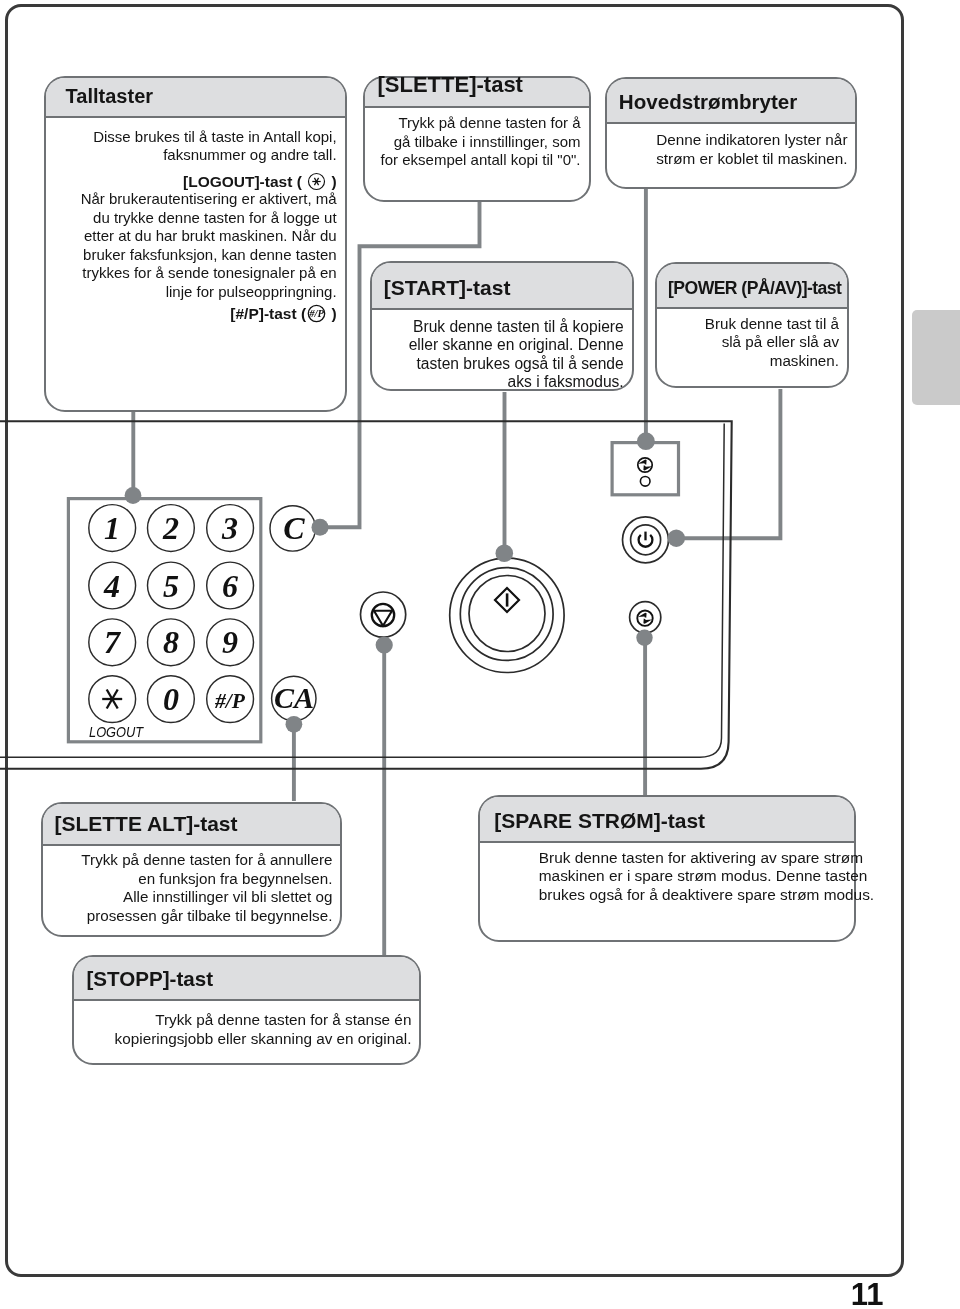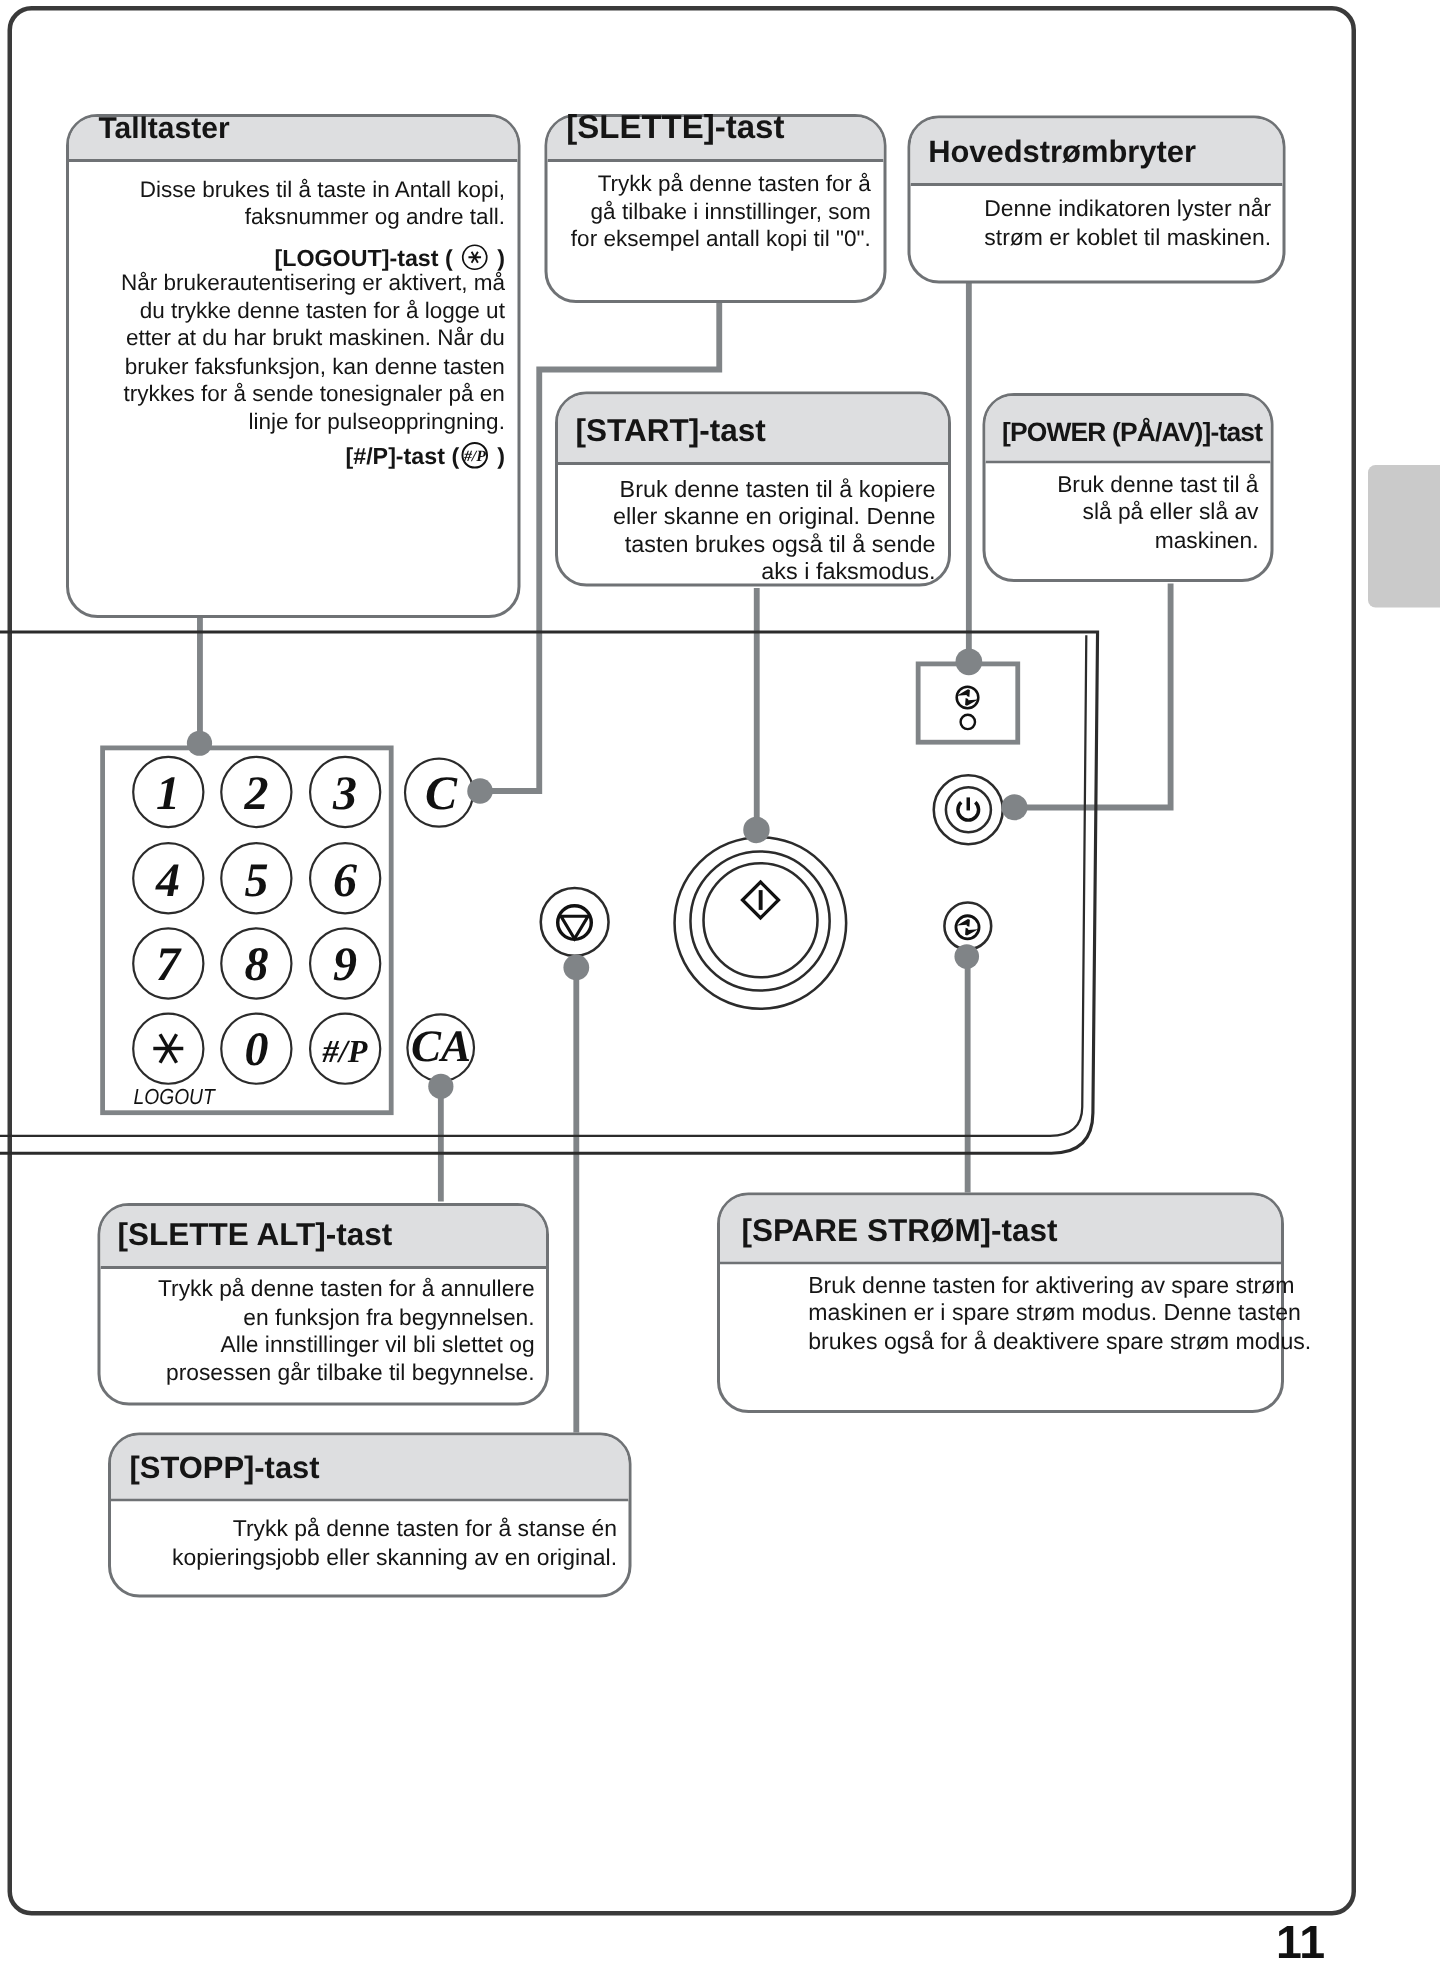--- a/index.html
+++ b/index.html
@@ -139,21 +139,21 @@
       <div class="kl" style="left: 140.9px; top: 626.3px; width: 60px; font-size: 32px; line-height: 33.92px;">8</div>
       <div class="kl" style="left: 200.1px; top: 626.3px; width: 60px; font-size: 32px; line-height: 33.92px;">9</div>
       <div class="kl" style="left: 140.9px; top: 683.1px; width: 60px; font-size: 32px; line-height: 33.92px;">0</div>
       <div class="kl" style="left: 200.1px; top: 690.07px; width: 60px; font-size: 21.5px; line-height: 22.79px;">#/P</div>
       <div style="position: absolute; left: 88.6px; top: 724.2px; font-family: &quot;Liberation Sans&quot;, sans-serif; font-style: italic; font-size: 14.5px; color: rgb(17, 17, 17); transform: scaleX(0.885); transform-origin: left top;">LOGOUT</div>
       <div class="kl" style="left: 263.5px; top: 512px; width: 60px; font-size: 32px; line-height: 33.92px;">C</div>
       <div class="kl" style="left: 263.5px; top: 681.6px; width: 60px; font-size: 30px; line-height: 31.8px;">CA</div>
     </div>
 
   <div class="box" style="left:43.6px;top:76.2px;width:303px;height:335.4px;">
-    <div class="hd" style="height:30px;padding-left:20px;">Talltaster</div>
+    <div class="hd" style="height:40px;padding-left:20px;">Talltaster</div>
     <div class="bd" style="padding-top:9.4px;">
       <div>
           <div class="l ">Disse brukes til å taste in Antall kopi,</div>
           <div class="l ">faksnummer og andre tall.</div>
         </div>
       <div class="gap" style="height:7.2px;"></div>
       <div class="l sub">
         <span>[LOGOUT]-tast ( </span><span class="ikey"><svg width="19" height="19" viewBox="0 0 19 19">
               <circle cx="9.5" cy="9.5" r="8.0" fill="none" stroke="#111" stroke-width="1.15"></circle>
               <g stroke="#111" stroke-width="1.25" stroke-linecap="butt">
@@ -210,21 +210,21 @@
 
   <div class="box" style="left:655px;top:261.5px;width:194px;height:126px;">
     <div class="hd" style="height:45.4px;padding-left:11px;font-size:17.6px;letter-spacing:-0.55px;">[POWER (PÅ/AV)]-tast</div>
     <div class="bd" style="padding-left:16px;padding-top:6px;font-size:15.2px;">
         <div class="l ">Bruk denne tast til å</div>
         <div class="l ">slå på eller slå av</div>
         <div class="l ">maskinen.</div>
       </div>
   </div>
 
-  <div class="box" style="left:40.9px;top:801.6px;width:301.5px;height:135.2px;margin-left:24px;">
+  <div class="box" style="left:40.9px;top:801.6px;width:301.5px;height:135.2px;">
     <div class="hd" style="height:42.6px;font-size:21px;padding-left:11.5px;">[SLETTE ALT]-tast</div>
     <div class="bd" style="padding-left:12.2px;padding-top:5px;font-size:15.2px;">
         <div class="l ">Trykk på denne tasten for å annullere</div>
         <div class="l ">en funksjon fra begynnelsen.</div>
         <div class="l ">Alle innstillinger vil bli slettet og</div>
         <div class="l ">prosessen går tilbake til begynnelse.</div>
       </div>
   </div>
 
   <div class="box" style="left:478.3px;top:795px;width:377.5px;height:147.3px;">

